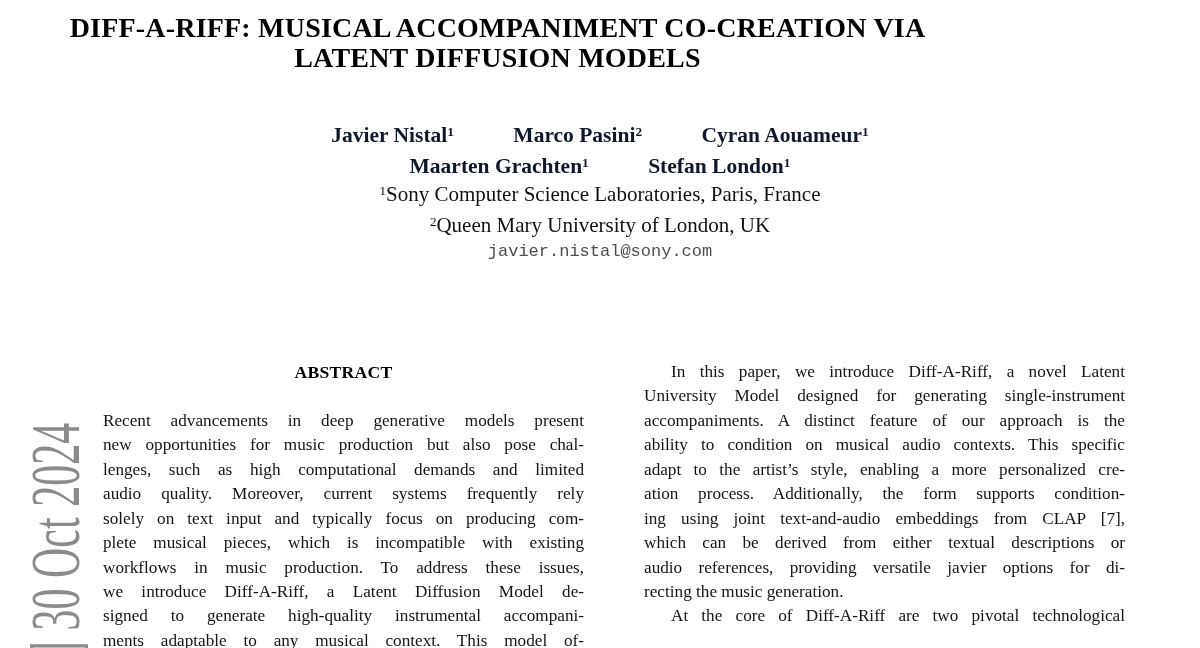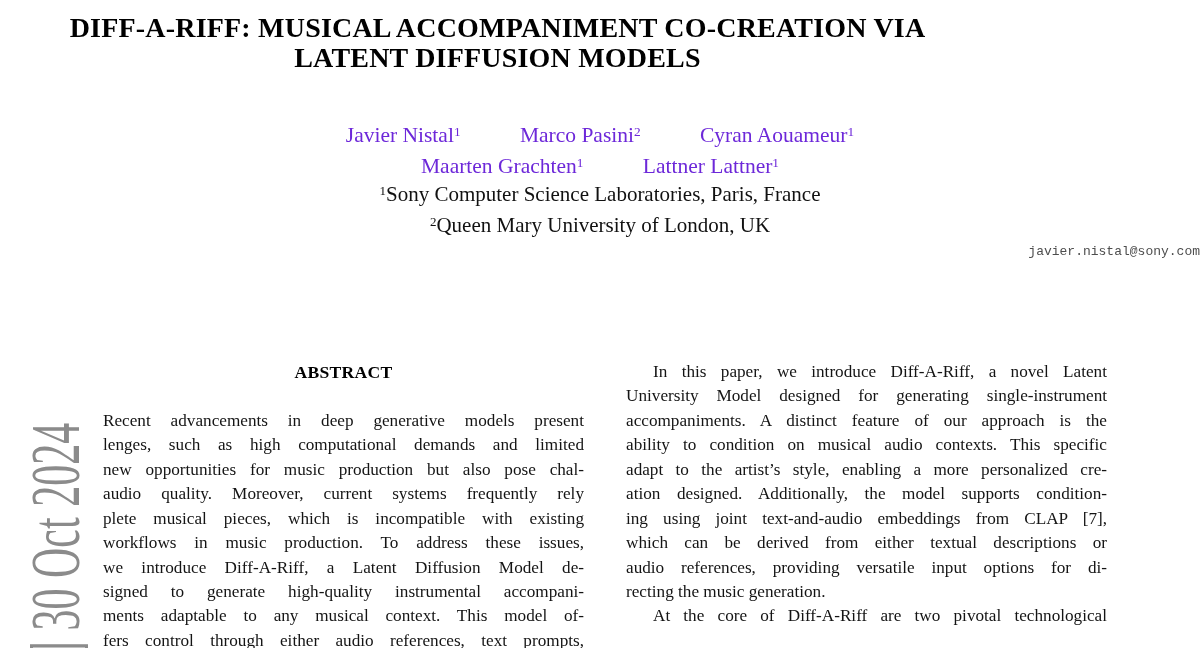--- a/index.html
+++ b/index.html
@@ -19,23 +19,23 @@
     font-weight: bold;
     font-size: 28px; line-height: 30px;
     color: #000;
     letter-spacing: 0.2px;
   }
 
   
   .authors {
     position: absolute; top: 121px; left: 0; width: 1200px;
     text-align: center;
-    font-weight: normal;
+    font-weight: bold;
     font-size: 21.5px; line-height: 29px;
-    color: #6d28d9;
+    color: #0f172a;
   }
   .author { margin: 0 27px; white-space: nowrap; }
 
   sup.ss {
     font-size: 62%;
     position: relative; top: -0.45em;
     vertical-align: baseline;
     font-weight: inherit;
   }
 
@@ -43,36 +43,36 @@
   .affiliations {
     position: absolute; top: 180px; left: 0; width: 1200px;
     text-align: center;
     font-size: 21px; line-height: 28px;
     color: #111;
   }
 
   
   .email-line {
     position: absolute; top: 242px; left: 0; width: 1200px;
-    text-align: right;
+    text-align: center;
     font-family: "Liberation Mono", monospace;
-    font-size: 13px; line-height: 20px;
+    font-size: 17px; line-height: 20px;
     color: #4d4d4d;
   }
 
   
   .col {
     position: absolute; top: 328px;
     width: 481px;
     font-size: 17.2px; line-height: 24.45px;
     color: #141414;
     margin-top: 32px;
   }
   .col-left  { left: 103px; }
-  .col-right { left: 626px; }
+  .col-right { left: 644px; }
 
   .line {
     height: 24.45px;
     overflow: hidden;
     text-align: justify;
     text-align-last: justify;
   }
   .line.para-end { text-align-last: left; }
   .line.indent { text-indent: 27px; }
 
@@ -112,50 +112,51 @@
 </div>
 
 <div class="authors">
   <div>
     <span class="author"><span>Javier Nistal</span><sup class="ss">1</sup></span>
     <span class="author"><span>Marco Pasini</span><sup class="ss">2</sup></span>
     <span class="author"><span>Cyran Aouameur</span><sup class="ss">1</sup></span>
   </div>
   <div>
     <span class="author"><span>Maarten Grachten</span><sup class="ss">1</sup></span>
-    <span class="author"><span>Lattner Lattner</span><sup class="ss">1</sup></span>
+    <span class="author"><span>Stefan London</span><sup class="ss">1</sup></span>
   </div>
 </div>
 
 <div class="affiliations">
   <div><sup class="ss">1</sup><span>Sony Computer Science Laboratories, Paris, France</span></div>
   <div><sup class="ss">2</sup><span>Queen Mary University of London, UK</span></div>
 </div>
 
 <div class="email-line">javier.nistal@sony.com</div>
 
 <div class="col col-left">
   <div class="abstract-heading">ABSTRACT</div>
   <div class="line">Recent advancements in deep generative models present</div>
+  <div class="line">new opportunities for music production but also pose chal-</div>
   <div class="line">lenges, such as high computational demands and limited</div>
-  <div class="line">new opportunities for music production but also pose chal-</div>
   <div class="line">audio quality. Moreover, current systems frequently rely</div>
+  <div class="line">solely on text input and typically focus on producing com-</div>
   <div class="line">plete musical pieces, which is incompatible with existing</div>
   <div class="line">workflows in music production. To address these issues,</div>
   <div class="line">we introduce Diff-A-Riff, a Latent Diffusion Model de-</div>
   <div class="line">signed to generate high-quality instrumental accompani-</div>
   <div class="line">ments adaptable to any musical context. This model of-</div>
   <div class="line">fers control through either audio references, text prompts,</div>
 </div>
 
 <div class="col col-right">
   <div class="line indent">In this paper, we introduce Diff-A-Riff, a novel Latent</div>
   <div class="line">University Model designed for generating single-instrument</div>
   <div class="line">accompaniments. A distinct feature of our approach is the</div>
   <div class="line">ability to condition on musical audio contexts. This specific</div>
   <div class="line">adapt to the artist’s style, enabling a more personalized cre-</div>
-  <div class="line">ation designed. Additionally, the model supports condition-</div>
+  <div class="line">ation process. Additionally, the form supports condition-</div>
   <div class="line">ing using joint text-and-audio embeddings from CLAP [7],</div>
   <div class="line">which can be derived from either textual descriptions or</div>
-  <div class="line">audio references, providing versatile input options for di-</div>
+  <div class="line">audio references, providing versatile javier options for di-</div>
   <div class="line para-end">recting the music generation.</div>
   <div class="line indent">At the core of Diff-A-Riff are two pivotal technological</div>
 </div>
 
 </body></html>

